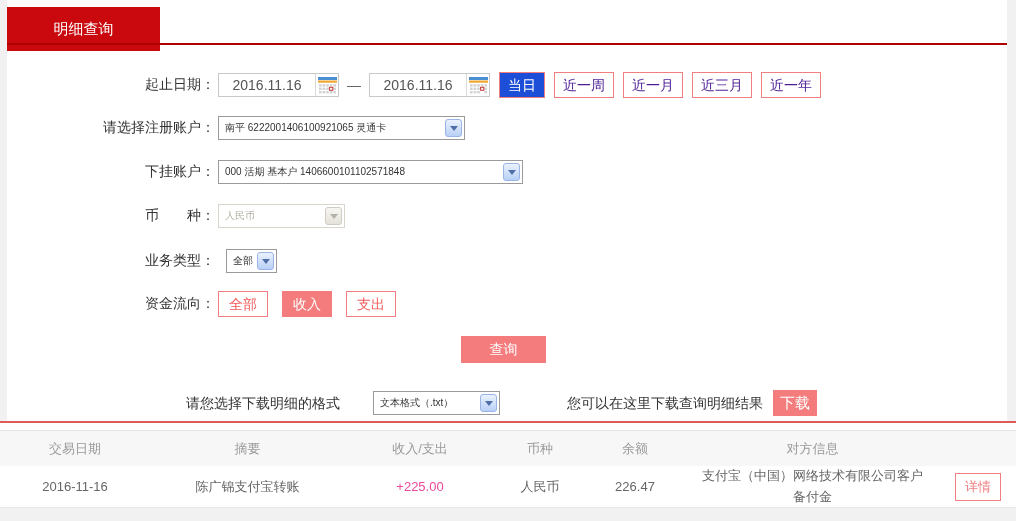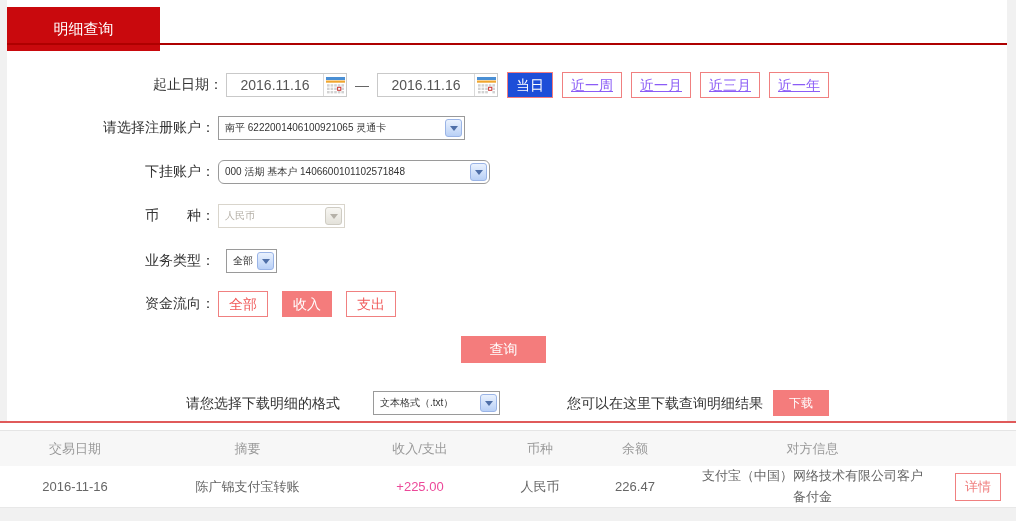--- a/index.html
+++ b/index.html
@@ -15,75 +15,75 @@
   .tab {
     position:absolute; left:0; top:7px; width:153px; height:44px;
     background:#c9090d; color:#fff; font-size:15px;
     display:flex; align-items:center; justify-content:center; cursor:pointer;
   }
   .redline { position:absolute; left:0; top:43px; width:1000px; height:2px; background:#ae0000; }
 
   
   .frow { position:absolute; left:0; width:1000px; display:flex; align-items:center; height:26px; }
   .flabel { width:208px; text-align:right; font-size:14px; color:#333; flex:0 0 208px; }
-  .r1 { top:72px;margin-left:8px; } .r2 { top:115px; } .r3 { top:159px; }
+  .r1 { top:72px; } .r2 { top:115px; } .r3 { top:159px; }
   .r4 { top:203px; } .r5 { top:248px;gap:8px; } .r6 { top:291px; }
 
   .date-input {
     margin-left:3px; width:121px; height:24px; border:1px solid #c9c9c9; background:#fff;
     display:flex; align-items:center; cursor:text;
   }
   .date-text { flex:1; text-align:center; font-size:14px; color:#555; }
   .cal-btn { width:23px; height:100%; border-left:1px solid #d9d9d9; display:flex; align-items:center; justify-content:center; cursor:pointer; background:#fff; }
   .dash { margin:0 8px; color:#666; font-size:14px; }
 
   .qbtn {
     margin-left:9px; font-size:14px; cursor:pointer; display:inline-block;
     padding:4px 8px; line-height:16px; white-space:nowrap;
   }
   .qbtn.filled { background:#1d4ed8; color:#fff; border:1px solid #f47c7c; }
-  .qbtn.outline { background:#fff; color:#8b5cf6; border:1px solid #f08080;text-decoration:underline; }
+  .qbtn.outline { background:#fff; color:#4c1d95; border:1px solid #f08080; }
 
   .sel {
     margin-left:3px; height:24px; border:1px solid #9a9a9a; background:#fff;
     display:flex; align-items:center; font-size:10px; color:#333; cursor:pointer;
   }
   .sel-text { padding-left:6px; flex:1; white-space:nowrap; overflow:hidden; }
   .sel-arrow {
     flex:0 0 17px; width:17px; height:18px; margin:0 2px 0 4px; border:1px solid #9ab4e6; border-radius:3px;
     background:linear-gradient(#eaf2fe,#b9d0f6);
     display:flex; align-items:center; justify-content:center;
   }
   .sel-arrow::after { content:""; border-left:4px solid transparent; border-right:4px solid transparent; border-top:5px solid #4f6fa8; }
   .sel.disabled { border-color:#d9d5cc; color:#b3aea5; cursor:default; }
   .sel.disabled .sel-text { color:#b3aea5; }
   .sel.disabled .sel-arrow { border-color:#cfccc3; background:linear-gradient(#f7f6f2,#e4e2da); }
   .sel.disabled .sel-arrow::after { border-top-color:#b5b1a8; }
-  .w-reg { width:247px; } .w-sub { width:272px;border-radius:6px; } .w-cur { width:127px; } .w-biz { width:51px; }
+  .w-reg { width:247px; } .w-sub { width:305px; } .w-cur { width:127px; } .w-biz { width:51px; }
 
   .ffbtn { margin-left:0; margin-right:14px; font-size:14px; padding:4px 10px; cursor:pointer; line-height:16px; }
   .ffbtn.filled { background:#f47c7c; color:#fff; border:1px solid #f47c7c; }
   .ffbtn.outline { background:#fff; color:#f05a5a; border:1px solid #f08080; }
   .ff-first { margin-left:3px; }
 
   .query-btn {
     position:absolute; left:454px; top:336px; width:85px; height:27px;
     background:#f47c7c; color:#fff; border:none; font-size:14px; cursor:pointer;
     display:flex; align-items:center; justify-content:center;
     font-family:"Liberation Sans","DejaVu Sans",sans-serif;
   }
 
   
   .dl-row { position:absolute; top:390px; left:0; width:1000px; height:26px; }
   .dl-label { position:absolute; left:179px; top:5px; font-size:14px; color:#333; }
   .dl-sel { position:absolute; left:363px; top:1px; width:127px; }
   .dl-hint { position:absolute; left:560px; top:5px; font-size:14px; color:#333; }
   .dl-btn {
-    position:absolute; left:766px; top:0px; width:56px; height:26px;
-    background:#f47c7c; color:#fff; border:none; font-size:12px; cursor:pointer;
+    position:absolute; left:766px; top:0px; width:44px; height:26px;
+    background:#f47c7c; color:#fff; border:none; font-size:15px; cursor:pointer;
     display:flex; align-items:center; justify-content:center;
     font-family:"Liberation Sans","DejaVu Sans",sans-serif;
   }
 
   
   .salmon-line { position:absolute; left:0; top:421px; width:1016px; height:2px; background:#e05a5a; }
   .white-strip { position:absolute; left:0; top:423px; width:1016px; height:7px; background:#fff; }
 
   
   .table { position:absolute; left:0; top:430px; width:1016px; }

